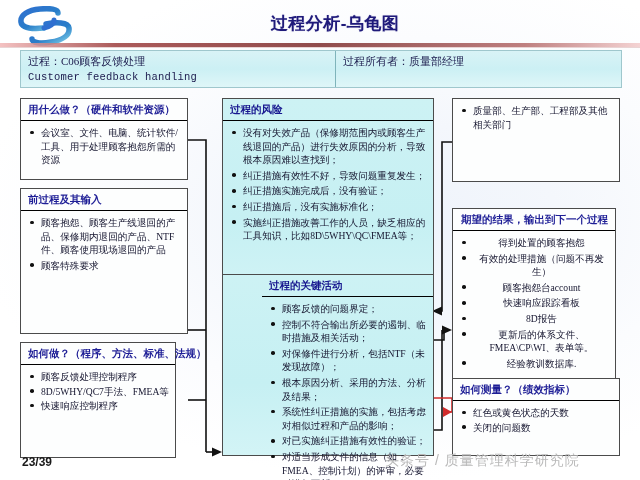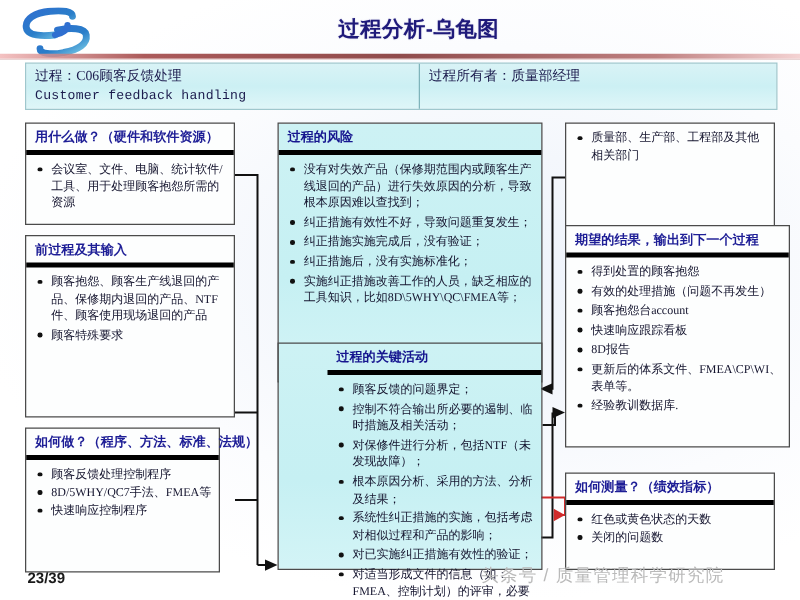--- a/index.html
+++ b/index.html
@@ -40,21 +40,21 @@
   .infobar .cell{padding:3px 7px;font-size:11px;color:#1b1b4d;line-height:1.45;}
   .infobar .cell.left{width:300px;border-right:1px solid #7fb4bb;}
   .infobar .cell .en{font-family:"Liberation Mono","DejaVu Sans Mono",monospace;font-size:10.5px;letter-spacing:.2px;}
 
   
   .box{position:absolute;background:#fdfefe;border:1px solid #4b4b4b;box-sizing:border-box;}
   .box.cyan{background:linear-gradient(180deg,#cdf2f4 0%,#c6f0f3 60%,#d3f4f6 100%);}
   .box > .bx-head{
     font-family:"Liberation Sans","DejaVu Sans",sans-serif;
     font-weight:bold;font-size:10.5px;color:#1e1e96;
-    padding:4px 6px 3px 7px;border-bottom:4px solid #000000;
+    padding:4px 6px 3px 7px;border-bottom:1px solid #000000;
     white-space:nowrap;
   }
   .box.cyan > .bx-head{color:#16168f;}
   .bx-body{padding:5px 5px 4px 7px;}
   ul.bl{margin:0;padding:0;list-style:none;}
   ul.bl li{
     position:relative;padding-left:13px;margin-bottom:2px;
     font-size:9.6px;line-height:1.42;color:#14142e;
     font-family:"Liberation Serif","DejaVu Serif",serif;
   }
@@ -66,21 +66,21 @@
 
   
   #box-resources   {left:20px; top:98px;  width:168px; height:82px;}
   #box-inputs      {left:20px; top:188px; width:168px; height:146px;}
   #box-how         {left:20px; top:342px; width:156px; height:116px;}
 
   #box-risk        {left:222px;top:98px;  width:212px; height:208px;}
   #box-activities  {left:222px;top:274px; width:212px; height:182px;padding-left:39px;}
 
   #box-who         {left:452px;top:98px;  width:168px; height:84px;}
-  #box-expected    {left:452px;top:180px; width:180px; height:178px;}
+  #box-expected    {left:452px;top:208px; width:164px; height:178px;text-align:center;}
   #box-measure     {left:452px;top:378px; width:168px; height:78px;}
   svg.wires{position:absolute;left:0;top:0;width:640px;height:480px;pointer-events:none;}
 
   
   .pageno{
     position:absolute;left:22px;top:455px;font-size:12px;color:#1a1a1a;
     font-family:"Liberation Sans","DejaVu Sans",sans-serif;font-weight:bold;
   }
   .watermark{
     position:absolute;left:385px;top:452px;width:250px;

